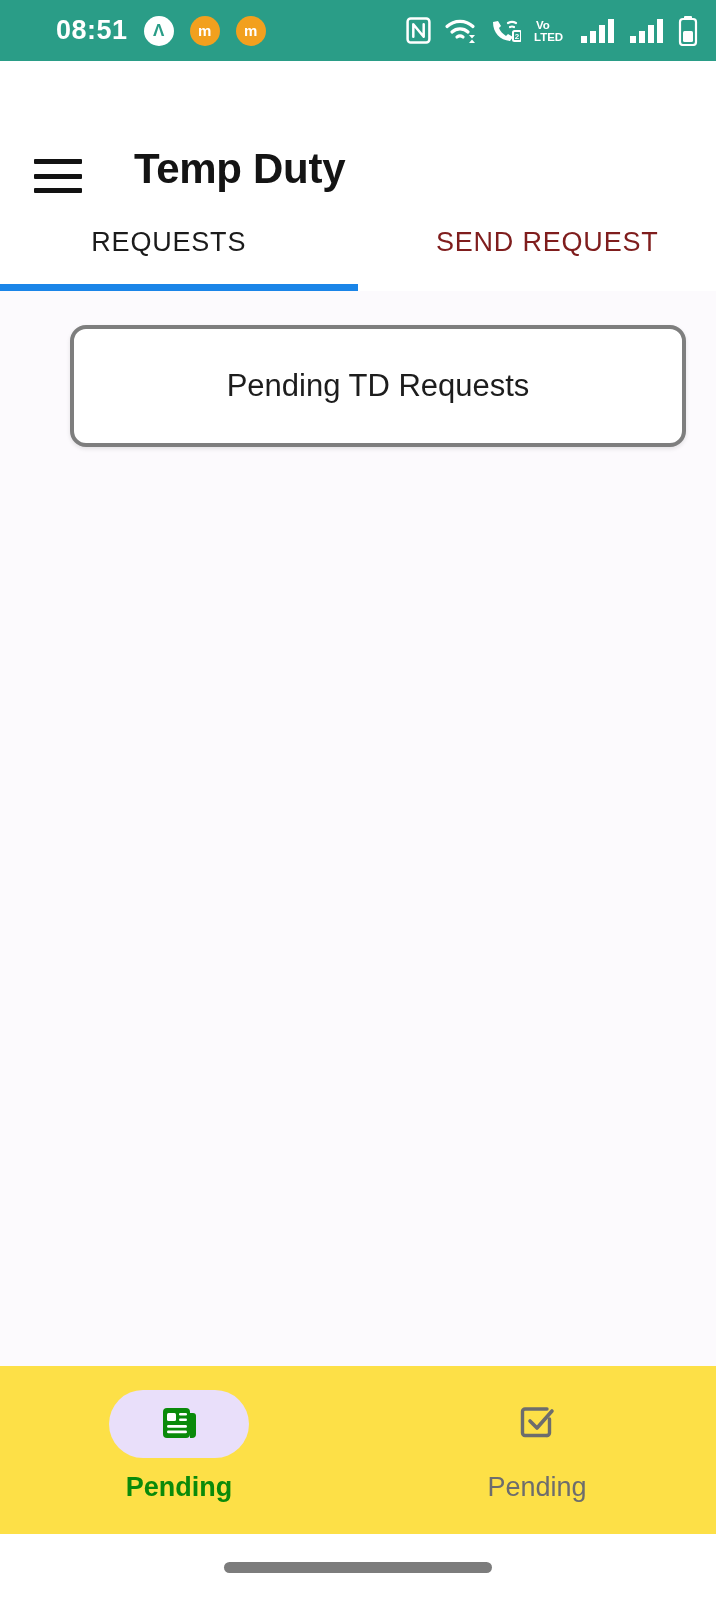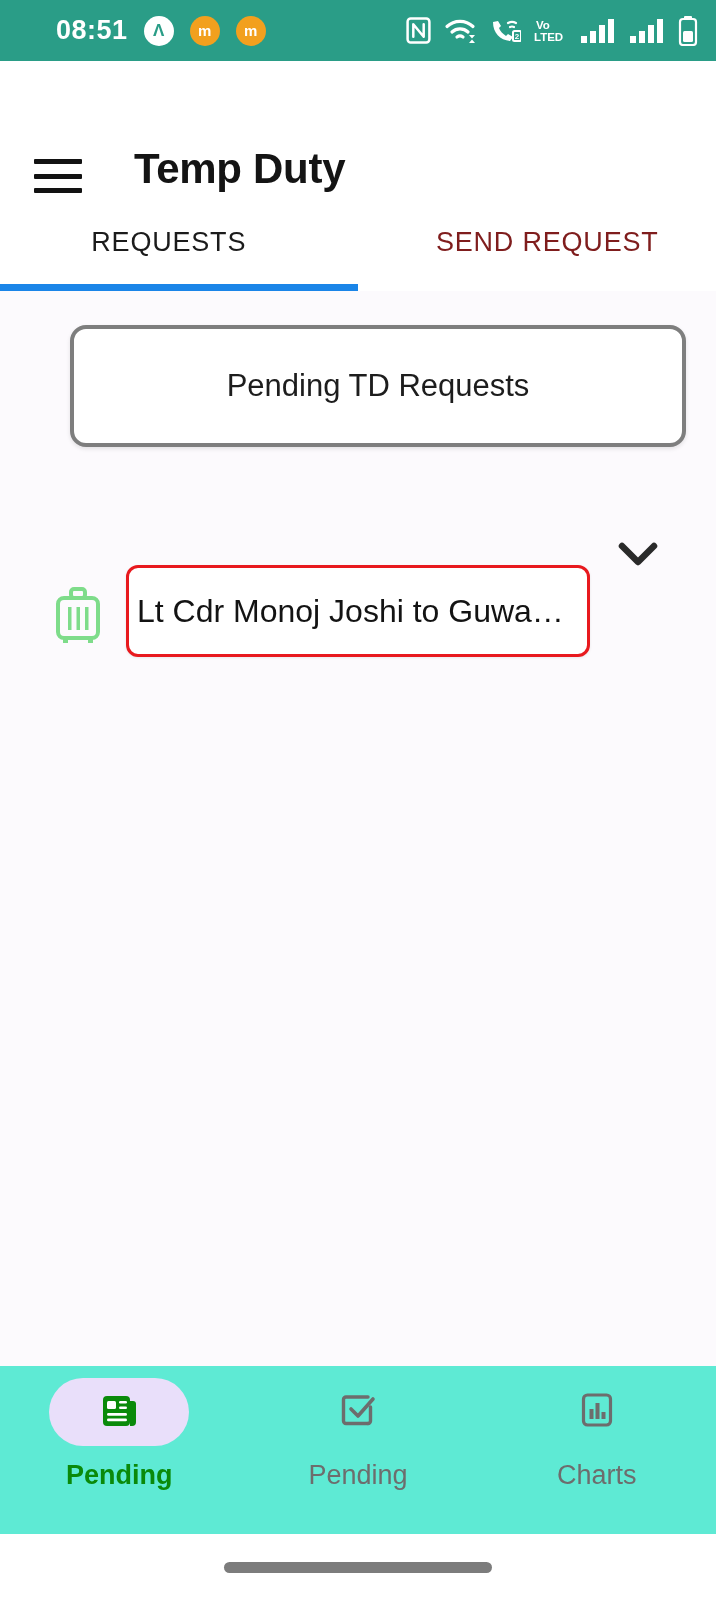--- a/index.html
+++ b/index.html
@@ -61,22 +61,22 @@
     flex:1 1 auto; height:92px; margin-top:34px; background:#FFFFFF;
     border:3px solid #E8191E; border-radius:12px;
     display:flex; align-items:center; padding:0 10px 0 8px; overflow:hidden;
     box-shadow:0 1px 3px rgba(0,0,0,.08);
   }
   .req-text { font-size:32px; color:#131313; white-space:nowrap; overflow:hidden; }
   .req-chev { width:96px; flex:0 0 96px; display:flex; align-items:flex-start; justify-content:center; padding-top:8px; }
 
   
   .bottomnav {
-    height:168px; flex:0 0 168px; background:#5eead4;
-    display:flex; align-items:flex-start; padding-top:12px;
+    height:168px; flex:0 0 168px; background:#fde047;
+    display:flex; align-items:flex-start; padding-top:24px;
   }
   .nav-item { flex:1; display:flex; flex-direction:column; align-items:center; gap:14px; cursor:pointer; }
   .nav-pill { width:140px; height:68px; border-radius:34px; display:flex; align-items:center; justify-content:center; }
   .nav-item.active .nav-pill { background:#E9DFFA; }
   .nav-label { font-size:27px; color:#6D6D6D; }
   .nav-item.active .nav-label { color:#0A8A0A; font-weight:700; }
 
   
   .gesturebar { height:66px; flex:0 0 66px; background:#FFFFFF; display:flex; align-items:center; justify-content:center; }
   .gesture-handle { width:268px; height:11px; border-radius:6px; background:#7C7C7C; }
@@ -165,41 +165,20 @@
   </div>
 
   <div class="content">
 
     <div class="section-card">
       <span class="section-card-label">Pending TD Requests</span>
     </div>
 
     <div class="req-list">
 
-      <div class="req-row">
-        <div class="req-icon-wrap">
-          <svg width="46" height="56" viewBox="0 0 46 56">
-            <rect x="16" y="2" width="14" height="9" rx="3" fill="none" stroke="#7EDC8A" stroke-width="4"></rect>
-            <rect x="3" y="11" width="40" height="40" rx="6" fill="none" stroke="#7EDC8A" stroke-width="4"></rect>
-            <rect x="13" y="20" width="3.5" height="23" fill="#7EDC8A"></rect>
-            <rect x="21.5" y="20" width="3.5" height="23" fill="#7EDC8A"></rect>
-            <rect x="30" y="20" width="3.5" height="23" fill="#7EDC8A"></rect>
-            <rect x="8" y="51" width="5" height="5" fill="#7EDC8A"></rect>
-            <rect x="33" y="51" width="5" height="5" fill="#7EDC8A"></rect>
-          </svg>
-        </div>
-        <div class="req-pill">
-          <span class="req-text">Lt Cdr Monoj Joshi to Guwa…</span>
-        </div>
-        <div class="req-chev">
-          <svg width="44" height="30" viewBox="0 0 44 30">
-              <path d="M6 7l16 16L38 7" fill="none" stroke="#2A2A2A" stroke-width="6.5" stroke-linecap="round" stroke-linejoin="round"></path>
-            </svg>
-        </div>
-      </div>
 
 
     </div>
   </div>
 
   <div class="bottomnav">
 
     <div class="nav-item active">
       <div class="nav-pill">
         <span>
@@ -223,33 +202,20 @@
           <svg width="46" height="46" viewBox="0 0 46 46">
             <path d="M33 10H11a2.5 2.5 0 0 0-2.5 2.5V34A2.5 2.5 0 0 0 11 36.5h22" fill="none" stroke="#6D6D6D" stroke-width="3.4" stroke-linecap="round"></path>
             <path d="M35.5 20v14A2.5 2.5 0 0 1 33 36.5" fill="none" stroke="#6D6D6D" stroke-width="3.4" stroke-linecap="round"></path>
             <path d="M16 22l7 7L38 12" fill="none" stroke="#6D6D6D" stroke-width="3.6" stroke-linecap="round" stroke-linejoin="round"></path>
           </svg>
         </span>
       </div>
       <span class="nav-label">Pending</span>
     </div>
 
-    <div class="nav-item">
-      <div class="nav-pill">
-        <span>
-          <svg width="44" height="44" viewBox="0 0 44 44">
-            <rect x="8.5" y="7" width="27" height="30" rx="4" fill="none" stroke="#6D6D6D" stroke-width="3.2"></rect>
-            <rect x="14.5" y="21" width="4" height="10" fill="#6D6D6D"></rect>
-            <rect x="20.5" y="15" width="4" height="16" fill="#6D6D6D"></rect>
-            <rect x="26.5" y="24" width="4" height="7" fill="#6D6D6D"></rect>
-          </svg>
-        </span>
-      </div>
-      <span class="nav-label">Charts</span>
-    </div>
 
   </div>
 
   <div class="gesturebar">
     <div class="gesture-handle"></div>
   </div>
 
 </div>
 
 </body></html>

